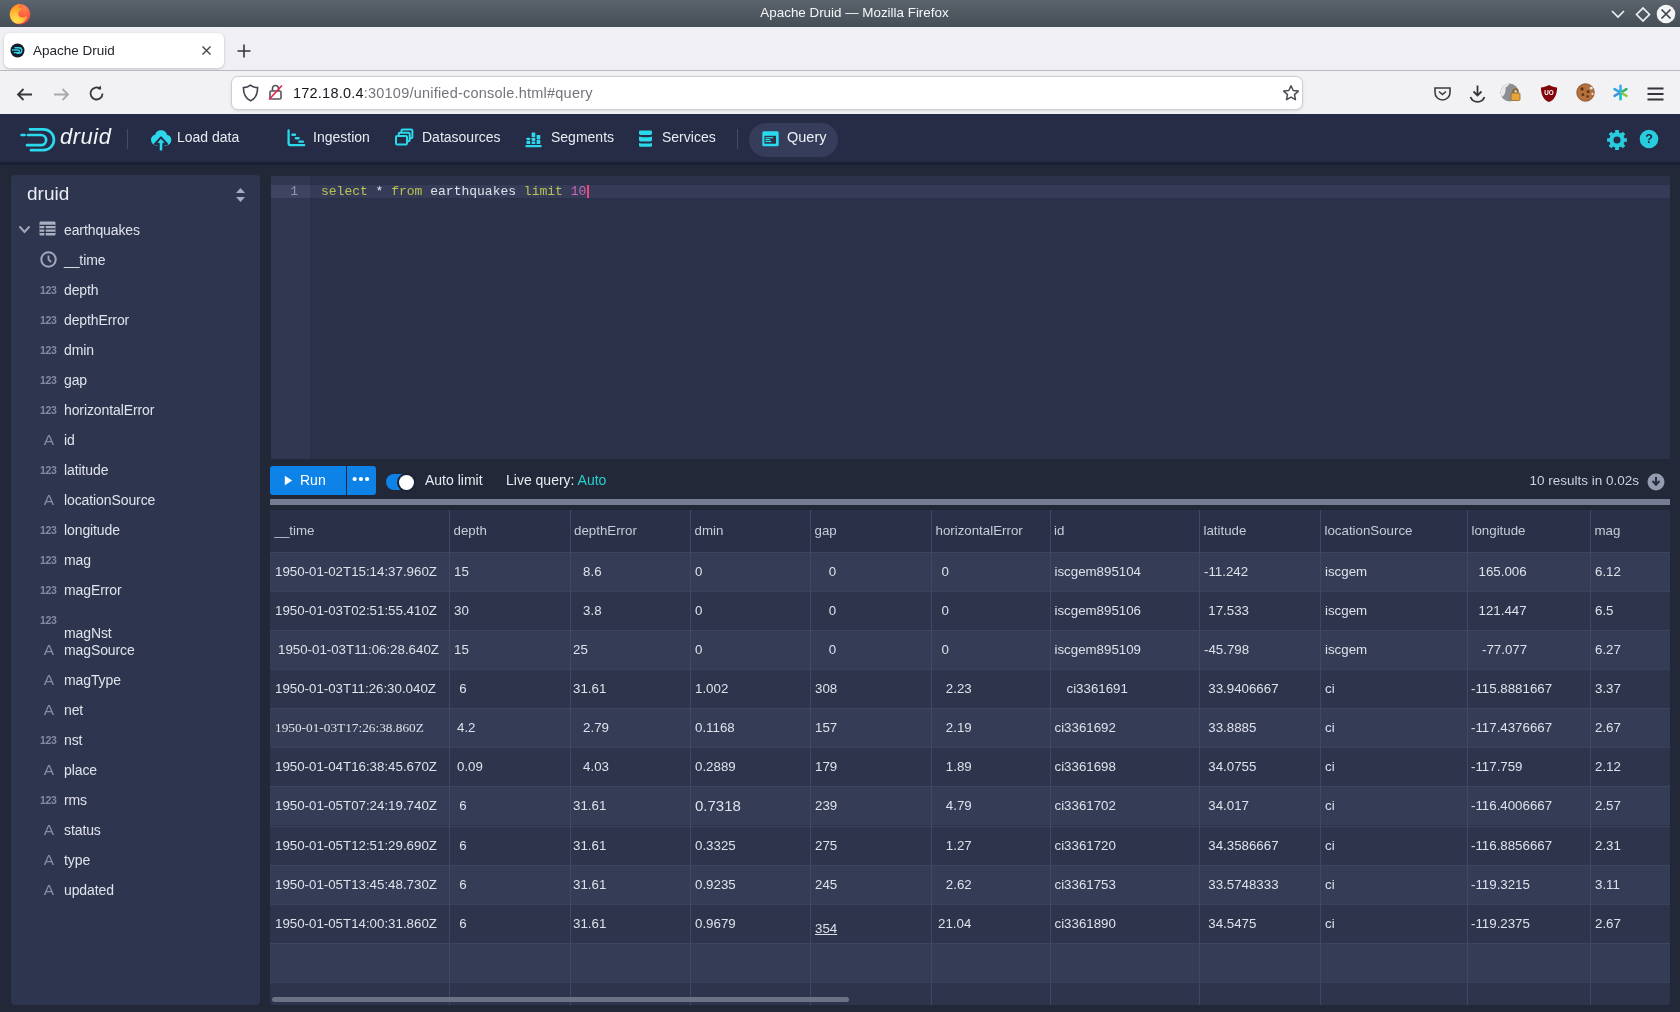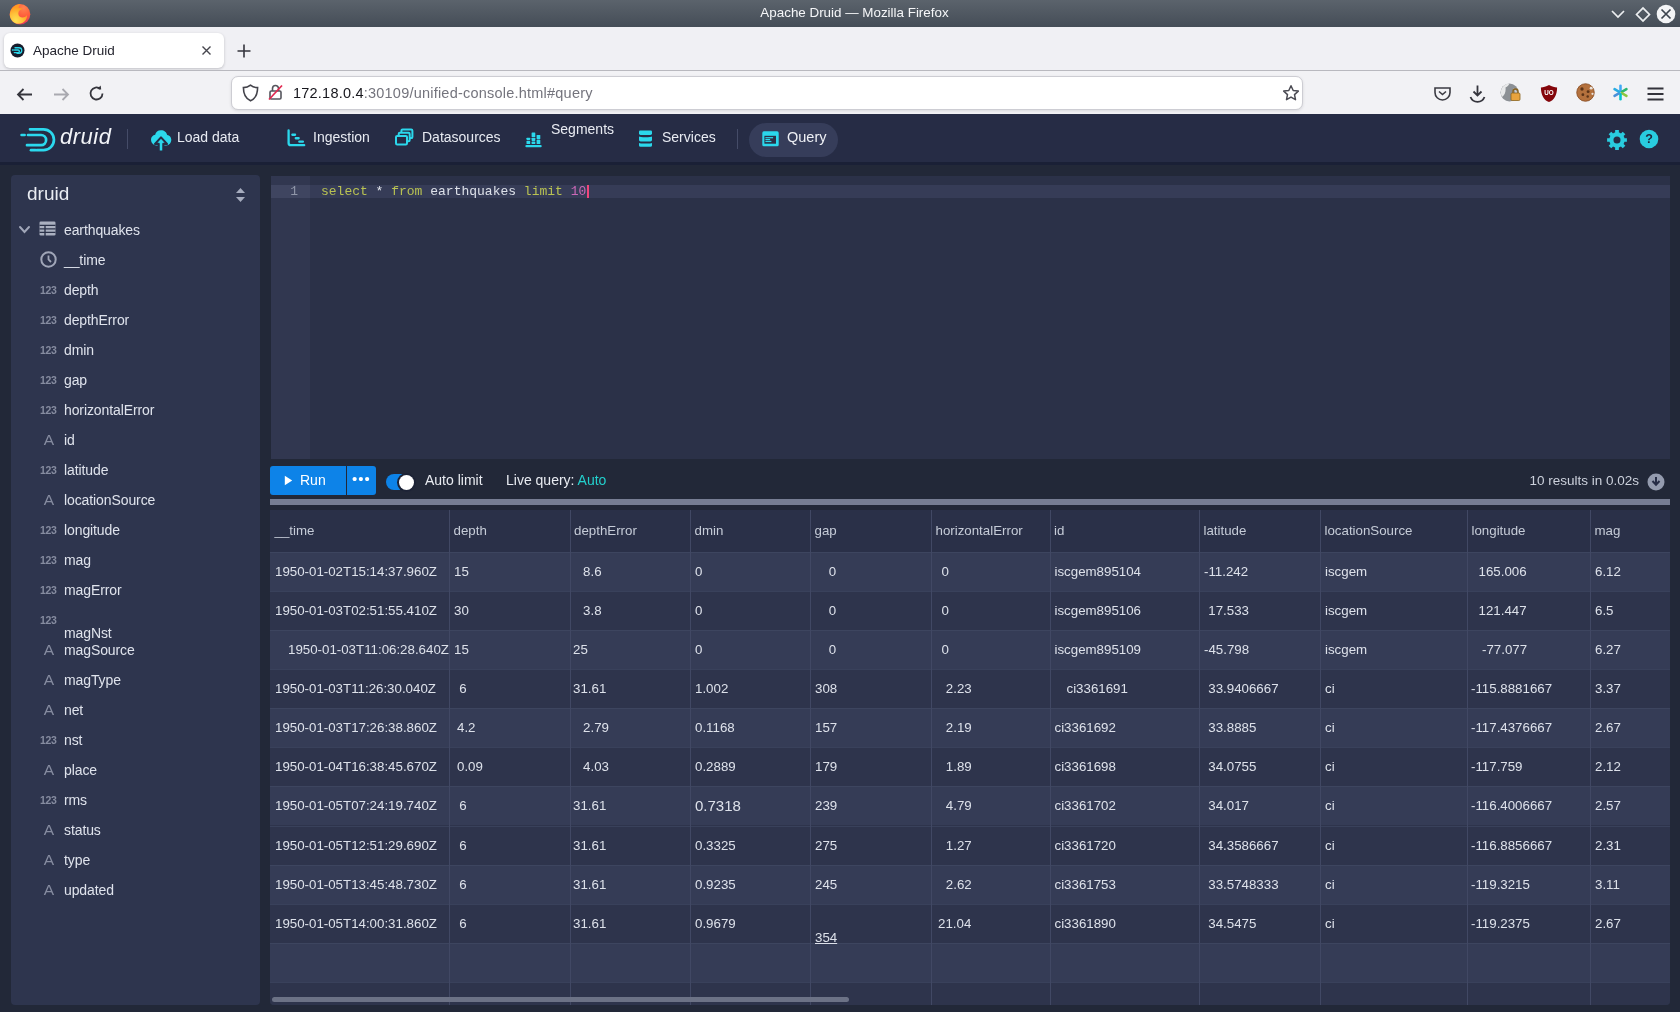--- a/index.html
+++ b/index.html
@@ -154,21 +154,21 @@
   <rect x="1.5" y="8.7" width="3.7" height="2.2" rx="0.6"></rect>
   <rect x="1.5" y="11.8" width="3.7" height="3.2" rx="0.6"></rect>
   <rect x="6.6" y="3.4" width="3.7" height="4.6" rx="0.6"></rect>
   <rect x="6.6" y="8.7" width="3.7" height="3.2" rx="0.6"></rect>
   <rect x="6.6" y="12.6" width="3.7" height="2.4" rx="0.6"></rect>
   <rect x="11.6" y="5.9" width="3.7" height="4.3" rx="0.6"></rect>
   <rect x="11.6" y="10.8" width="3.7" height="4.2" rx="0.6"></rect>
   <rect x="0.4" y="15.9" width="16.3" height="2.4" rx="1"></rect>
  </g>
 </svg>
-<div class="abs" style="left:551px;top:106px;height:48px;line-height:47px;font-size:14px;color:#e8ebf2;">Segments</div>
+<div class="abs" style="left:551px;top:114px;height:48px;line-height:47px;font-size:14px;color:#e8ebf2;">Segments</div>
 <svg class="abs" style="left:638px;top:129px;" width="15" height="19" viewBox="0 0 15 19">
  <g fill="#2bd8ec">
   <path d="M1 2.6 Q1 1.4 2.2 1.4 H12.8 Q14 1.4 14 2.6 V4.6 Q14 6 12.4 6 H2.6 Q1 6 1 4.6 Z"></path>
   <path d="M1 7.6 Q2 8.3 7.5 8.3 Q13 8.3 14 7.6 V11 Q14 12.4 12.4 12.4 H2.6 Q1 12.4 1 11 Z"></path>
   <path d="M1 13.9 Q2 14.6 7.5 14.6 Q13 14.6 14 13.9 V16.4 Q14 17.8 12.4 17.8 H2.6 Q1 17.8 1 16.4 Z"></path>
  </g>
 </svg>
 <div class="abs" style="left:662px;top:114px;height:48px;line-height:47px;font-size:14px;color:#e8ebf2;">Services</div>
 <div class="abs" style="left:749px;top:123px;width:89px;height:34px;background:#363d5a;border-radius:17px;"></div>
 <svg class="abs" style="left:762px;top:131px;" width="17" height="16" viewBox="0 0 17 16">
@@ -331,21 +331,21 @@
 <div class="abs" style="left:184.0px;top:81.1px;height:39.1px;line-height:39.1px;font-size:13.3px;color:#dde1ea;">30</div>
 <div class="abs" style="left:313.1px;top:81.1px;height:39.1px;line-height:39.1px;font-size:13.3px;color:#dde1ea;">3.8</div>
 <div class="abs" style="left:425.0px;top:81.1px;height:39.1px;line-height:39.1px;font-size:13.3px;color:#dde1ea;">0</div>
 <div class="abs" style="left:558.8px;top:81.1px;height:39.1px;line-height:39.1px;font-size:13.3px;color:#dde1ea;">0</div>
 <div class="abs" style="left:671.5px;top:81.1px;height:39.1px;line-height:39.1px;font-size:13.3px;color:#dde1ea;">0</div>
 <div class="abs" style="left:784.5px;top:81.1px;height:39.1px;line-height:39.1px;font-size:13.3px;color:#dde1ea;">iscgem895106</div>
 <div class="abs" style="left:938.3px;top:81.1px;height:39.1px;line-height:39.1px;font-size:13.3px;color:#dde1ea;">17.533</div>
 <div class="abs" style="left:1055.0px;top:81.1px;height:39.1px;line-height:39.1px;font-size:13.3px;color:#dde1ea;">iscgem</div>
 <div class="abs" style="left:1208.5px;top:81.1px;height:39.1px;line-height:39.1px;font-size:13.3px;color:#dde1ea;">121.447</div>
 <div class="abs" style="left:1325.0px;top:81.1px;height:39.1px;line-height:39.1px;font-size:13.3px;color:#dde1ea;">6.5</div>
-<div class="abs" style="left:18px;top:120.1px;height:39.1px;line-height:39.1px;font-size:13.3px;color:#dde1ea;">1950-01-03T11:06:28.640Z</div>
+<div class="abs" style="left:8px;top:120.1px;height:39.1px;line-height:39.1px;font-size:13.3px;color:#dde1ea;">1950-01-03T11:06:28.640Z</div>
 <div class="abs" style="left:184.0px;top:120.1px;height:39.1px;line-height:39.1px;font-size:13.3px;color:#dde1ea;">15</div>
 <div class="abs" style="left:303.0px;top:120.1px;height:39.1px;line-height:39.1px;font-size:13.3px;color:#dde1ea;">25</div>
 <div class="abs" style="left:425.0px;top:120.1px;height:39.1px;line-height:39.1px;font-size:13.3px;color:#dde1ea;">0</div>
 <div class="abs" style="left:558.8px;top:120.1px;height:39.1px;line-height:39.1px;font-size:13.3px;color:#dde1ea;">0</div>
 <div class="abs" style="left:671.5px;top:120.1px;height:39.1px;line-height:39.1px;font-size:13.3px;color:#dde1ea;">0</div>
 <div class="abs" style="left:784.5px;top:120.1px;height:39.1px;line-height:39.1px;font-size:13.3px;color:#dde1ea;">iscgem895109</div>
 <div class="abs" style="left:934.0px;top:120.1px;height:39.1px;line-height:39.1px;font-size:13.3px;color:#dde1ea;">-45.798</div>
 <div class="abs" style="left:1055.0px;top:120.1px;height:39.1px;line-height:39.1px;font-size:13.3px;color:#dde1ea;">iscgem</div>
 <div class="abs" style="left:1212.0px;top:120.1px;height:39.1px;line-height:39.1px;font-size:13.3px;color:#dde1ea;">-77.077</div>
 <div class="abs" style="left:1325.0px;top:120.1px;height:39.1px;line-height:39.1px;font-size:13.3px;color:#dde1ea;">6.27</div>
@@ -353,21 +353,21 @@
 <div class="abs" style="left:189.2px;top:159.2px;height:39.1px;line-height:39.1px;font-size:13.3px;color:#dde1ea;">6</div>
 <div class="abs" style="left:303.0px;top:159.2px;height:39.1px;line-height:39.1px;font-size:13.3px;color:#dde1ea;">31.61</div>
 <div class="abs" style="left:425.0px;top:159.2px;height:39.1px;line-height:39.1px;font-size:13.3px;color:#dde1ea;">1.002</div>
 <div class="abs" style="left:545.0px;top:159.2px;height:39.1px;line-height:39.1px;font-size:13.3px;color:#dde1ea;">308</div>
 <div class="abs" style="left:675.8px;top:159.2px;height:39.1px;line-height:39.1px;font-size:13.3px;color:#dde1ea;">2.23</div>
 <div class="abs" style="left:784.5px;top:159.2px;height:39.1px;line-height:39.1px;font-size:13.3px;color:#dde1ea;margin-left:12px;">ci3361691</div>
 <div class="abs" style="left:938.3px;top:159.2px;height:39.1px;line-height:39.1px;font-size:13.3px;color:#dde1ea;">33.9406667</div>
 <div class="abs" style="left:1055.0px;top:159.2px;height:39.1px;line-height:39.1px;font-size:13.3px;color:#dde1ea;">ci</div>
 <div class="abs" style="left:1201.0px;top:159.2px;height:39.1px;line-height:39.1px;font-size:13.3px;color:#dde1ea;">-115.8881667</div>
 <div class="abs" style="left:1325.0px;top:159.2px;height:39.1px;line-height:39.1px;font-size:13.3px;color:#dde1ea;">3.37</div>
-<div class="abs" style="left:5.0px;top:198.3px;height:39.1px;line-height:39.1px;font-size:13.3px;color:#dde1ea;">1950-01-03T17:26:38.860Z</div>
+<div class="abs" style="left:5.0px;top:198.3px;height:39.1px;line-height:39.1px;font-size:13.3px;color:#dde1ea;font-family:Liberation Serif, serif;">1950-01-03T17:26:38.860Z</div>
 <div class="abs" style="left:187.0px;top:198.3px;height:39.1px;line-height:39.1px;font-size:13.3px;color:#dde1ea;">4.2</div>
 <div class="abs" style="left:313.1px;top:198.3px;height:39.1px;line-height:39.1px;font-size:13.3px;color:#dde1ea;">2.79</div>
 <div class="abs" style="left:425.0px;top:198.3px;height:39.1px;line-height:39.1px;font-size:13.3px;color:#dde1ea;">0.1168</div>
 <div class="abs" style="left:545.0px;top:198.3px;height:39.1px;line-height:39.1px;font-size:13.3px;color:#dde1ea;">157</div>
 <div class="abs" style="left:675.8px;top:198.3px;height:39.1px;line-height:39.1px;font-size:13.3px;color:#dde1ea;">2.19</div>
 <div class="abs" style="left:784.5px;top:198.3px;height:39.1px;line-height:39.1px;font-size:13.3px;color:#dde1ea;">ci3361692</div>
 <div class="abs" style="left:938.3px;top:198.3px;height:39.1px;line-height:39.1px;font-size:13.3px;color:#dde1ea;">33.8885</div>
 <div class="abs" style="left:1055.0px;top:198.3px;height:39.1px;line-height:39.1px;font-size:13.3px;color:#dde1ea;">ci</div>
 <div class="abs" style="left:1201.0px;top:198.3px;height:39.1px;line-height:39.1px;font-size:13.3px;color:#dde1ea;">-117.4376667</div>
 <div class="abs" style="left:1325.0px;top:198.3px;height:39.1px;line-height:39.1px;font-size:13.3px;color:#dde1ea;">2.67</div>
@@ -412,20 +412,20 @@
 <div class="abs" style="left:675.8px;top:354.6px;height:39.1px;line-height:39.1px;font-size:13.3px;color:#dde1ea;">2.62</div>
 <div class="abs" style="left:784.5px;top:354.6px;height:39.1px;line-height:39.1px;font-size:13.3px;color:#dde1ea;">ci3361753</div>
 <div class="abs" style="left:938.3px;top:354.6px;height:39.1px;line-height:39.1px;font-size:13.3px;color:#dde1ea;">33.5748333</div>
 <div class="abs" style="left:1055.0px;top:354.6px;height:39.1px;line-height:39.1px;font-size:13.3px;color:#dde1ea;">ci</div>
 <div class="abs" style="left:1201.0px;top:354.6px;height:39.1px;line-height:39.1px;font-size:13.3px;color:#dde1ea;">-119.3215</div>
 <div class="abs" style="left:1325.0px;top:354.6px;height:39.1px;line-height:39.1px;font-size:13.3px;color:#dde1ea;">3.11</div>
 <div class="abs" style="left:5.0px;top:393.6px;height:39.1px;line-height:39.1px;font-size:13.3px;color:#dde1ea;">1950-01-05T14:00:31.860Z</div>
 <div class="abs" style="left:189.2px;top:393.6px;height:39.1px;line-height:39.1px;font-size:13.3px;color:#dde1ea;">6</div>
 <div class="abs" style="left:303.0px;top:393.6px;height:39.1px;line-height:39.1px;font-size:13.3px;color:#dde1ea;">31.61</div>
 <div class="abs" style="left:425.0px;top:393.6px;height:39.1px;line-height:39.1px;font-size:13.3px;color:#dde1ea;">0.9679</div>
-<div class="abs" style="left:545.0px;top:408px;height:39.1px;line-height:39.1px;font-size:13.3px;color:#dde1ea;text-decoration:underline;">354</div>
+<div class="abs" style="left:545.0px;top:399px;height:39.1px;line-height:39.1px;font-size:13.3px;color:#dde1ea;text-decoration:underline;">354</div>
 <div class="abs" style="left:668.0px;top:393.6px;height:39.1px;line-height:39.1px;font-size:13.3px;color:#dde1ea;">21.04</div>
 <div class="abs" style="left:784.5px;top:393.6px;height:39.1px;line-height:39.1px;font-size:13.3px;color:#dde1ea;">ci3361890</div>
 <div class="abs" style="left:938.3px;top:393.6px;height:39.1px;line-height:39.1px;font-size:13.3px;color:#dde1ea;">34.5475</div>
 <div class="abs" style="left:1055.0px;top:393.6px;height:39.1px;line-height:39.1px;font-size:13.3px;color:#dde1ea;">ci</div>
 <div class="abs" style="left:1201.0px;top:393.6px;height:39.1px;line-height:39.1px;font-size:13.3px;color:#dde1ea;">-119.2375</div>
 <div class="abs" style="left:1325.0px;top:393.6px;height:39.1px;line-height:39.1px;font-size:13.3px;color:#dde1ea;">2.67</div>
 </div>
 <div class="abs" style="left:272px;top:997px;width:577px;height:5px;background:#6c7286;border-radius:2.5px;"></div>
 </body></html>

